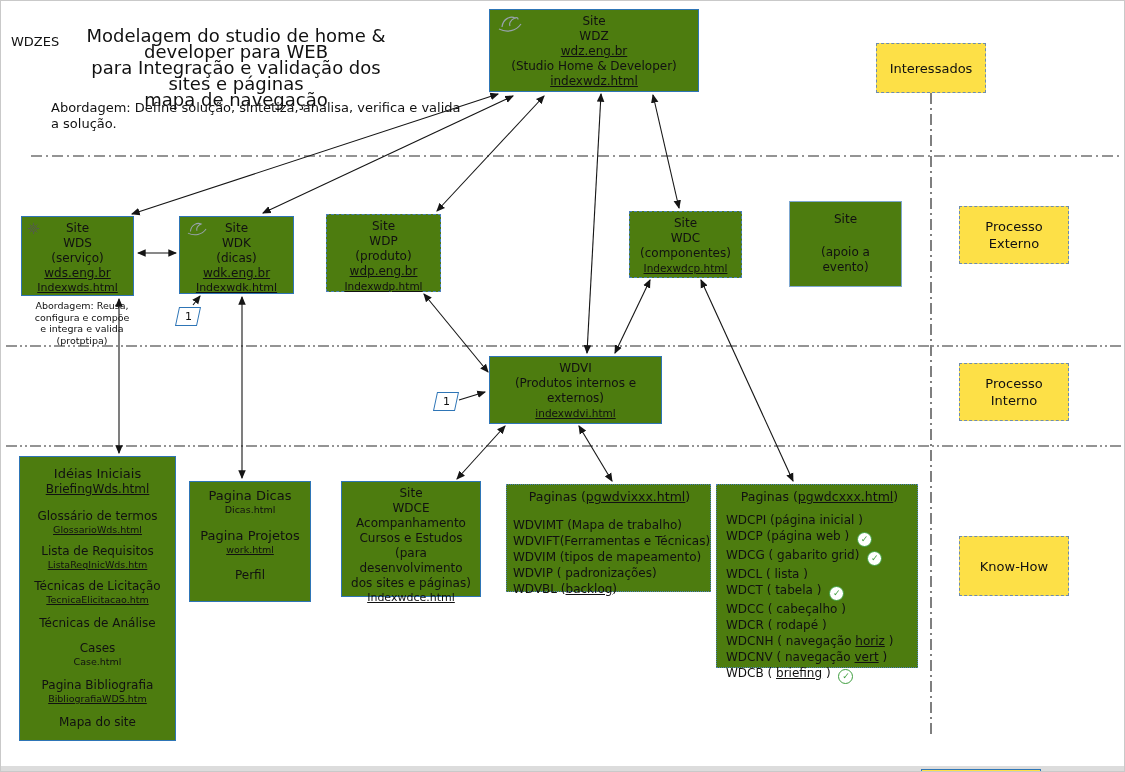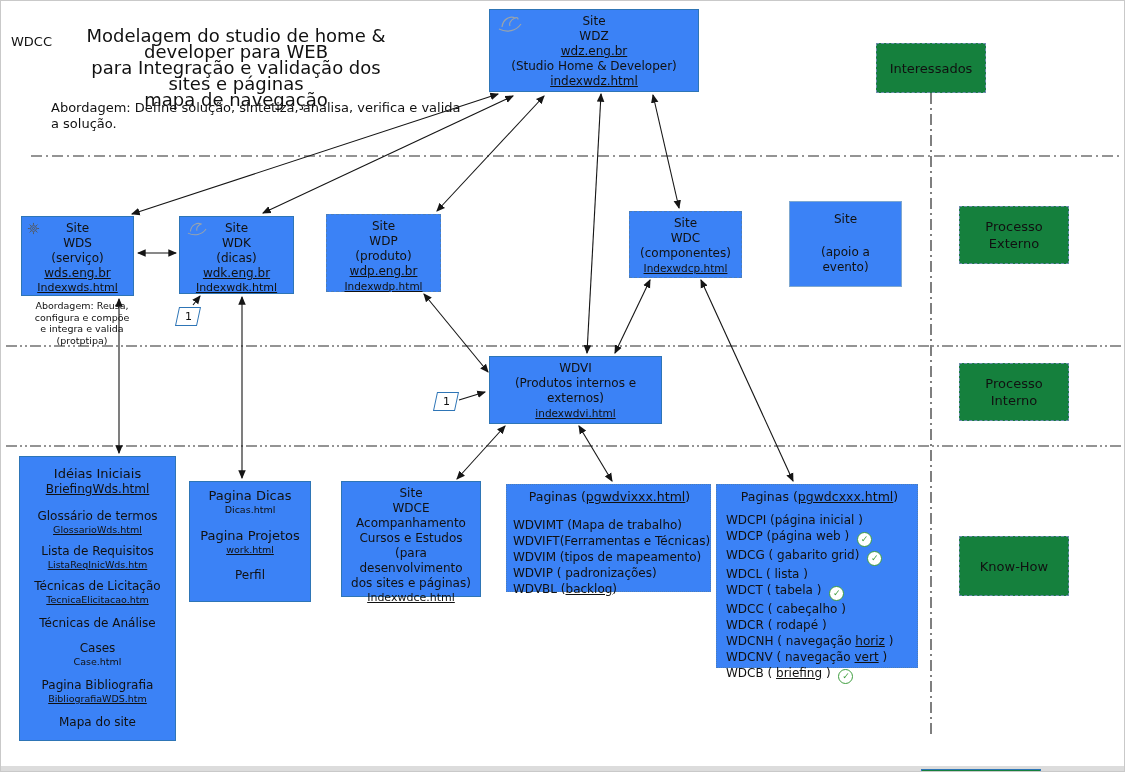--- a/index.html
+++ b/index.html
@@ -2,27 +2,27 @@
 <html><head>
 <meta charset="utf-8">
 <style>
   html,body{margin:0;padding:0;background:#f2f2f2;}
   .canvas{
     position:relative;width:1125px;height:772px;background:#ffffff;
     font-family:"DejaVu Sans","Liberation Sans",sans-serif;color:#111;
     border:1px solid #c9c9c9;box-sizing:border-box;overflow:hidden;
   }
   .abs{position:absolute;box-sizing:border-box;}
-  .box{position:absolute;box-sizing:border-box;background:#3b82f6;text-align:center;
+  .box{position:absolute;box-sizing:border-box;background:#4d7c0f;text-align:center;
        font-size:12px;line-height:15px;padding-top:4px;z-index:2;}
   .solid{border:1px solid #2e75b6;}
   .solid-lt{border:1px solid #7fa8d0;}
   .dashed{border:1px dashed #4a7ebb;}
   .dotted{border:1px dotted #4a7ebb;}
-  .lane-box{position:absolute;box-sizing:border-box;border:1px dashed #6e8cae;background:#15803d;
+  .lane-box{position:absolute;box-sizing:border-box;border:1px dashed #6e8cae;background:#fde047;
        display:flex;align-items:center;justify-content:center;text-align:center;
        font-size:13px;line-height:17px;z-index:2;}
   .link{text-decoration:underline;cursor:pointer;}
   .t13{font-size:13px;line-height:16px;}
   .t12{font-size:12px;line-height:15px;}
   .t11{font-size:11px;line-height:14px;}
   .t10{font-size:10.5px;line-height:14px;}
   .sm{font-size:9.5px;line-height:12px;}
   .g{margin-top:12px;} .g2{margin-top:8px;} .g3{margin-top:10px;}
   .hdr-code{left:10px;top:33px;font-size:13px;}
@@ -40,21 +40,21 @@
        color:#3f9e3f;font-size:9px;line-height:12px;text-align:center;margin-left:4px;
        vertical-align:-2px;background:#fff;}
   .wires{position:absolute;left:0;top:0;z-index:4;pointer-events:none;}
   .btm-edge{position:absolute;left:0;bottom:0;width:100%;height:5px;background:#dcdcdc;z-index:1;}
 </style>
 </head>
 <body>
 
 <div class="canvas">
 
-  <div class="abs hdr-code">WDCC</div>
+  <div class="abs hdr-code">WDZES</div>
   <div class="abs hdr-title">
     <div>Modelagem do studio de home &amp; developer para WEB</div>
     <div>para Integração e validação dos sites e páginas</div>
     <div>mapa de navegação</div>
   </div>
   <div class="abs hdr-abord">
     <div>Abordagem: Define solução, sintetiza, analisa, verifica e valida</div>
     <div>a solução.</div>
   </div>
 

